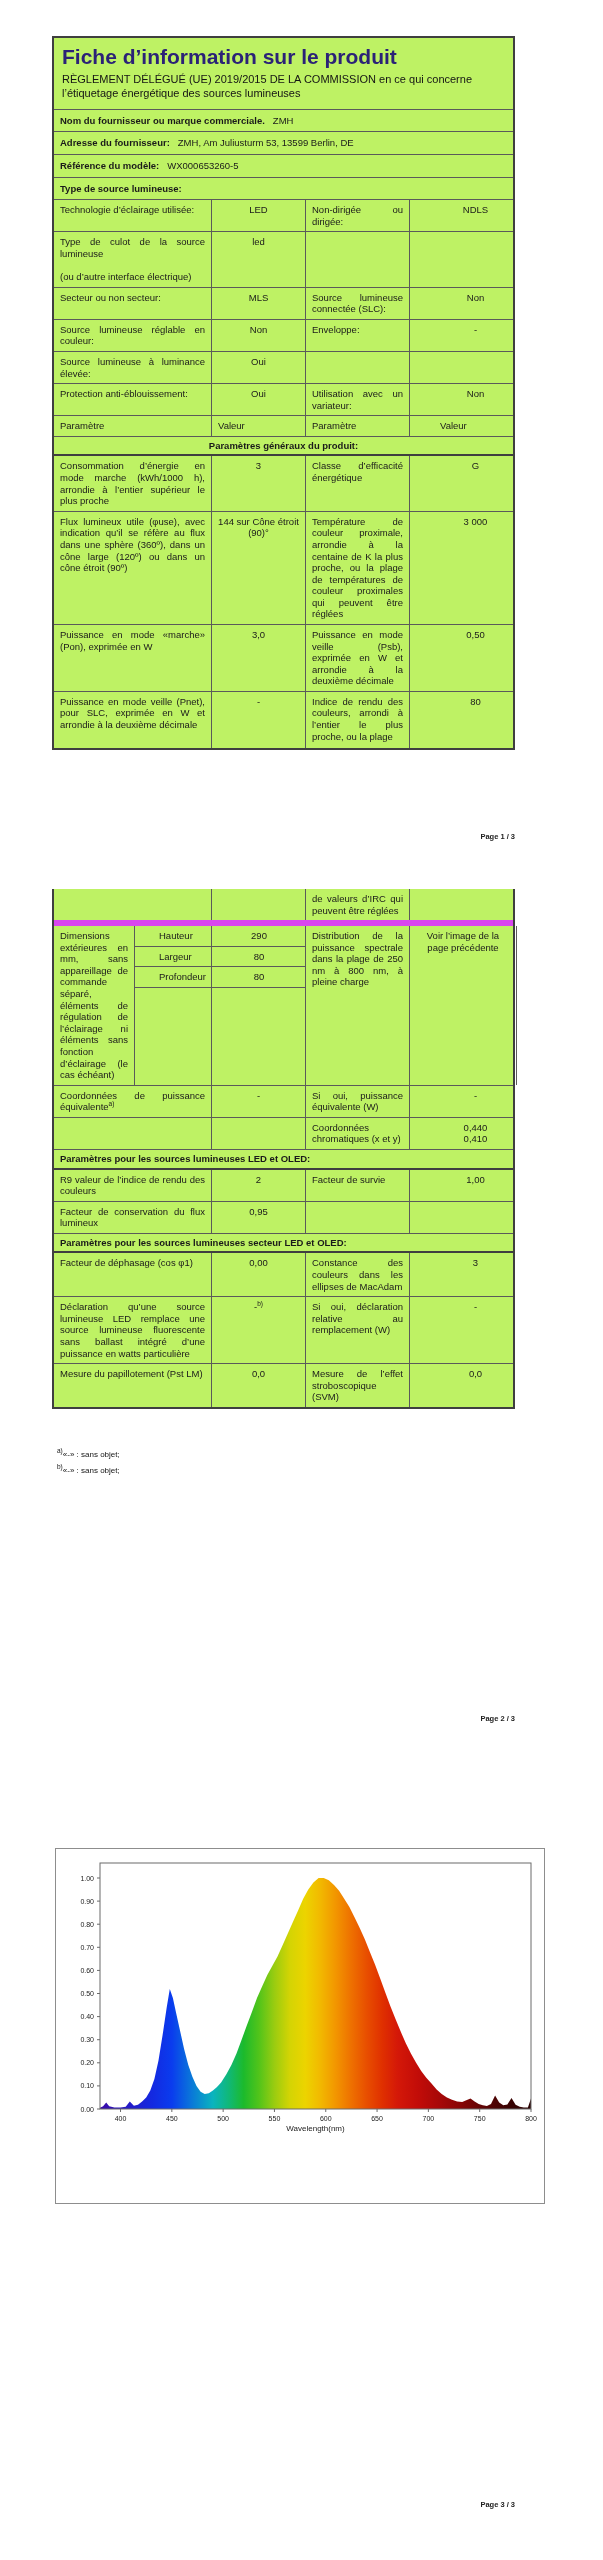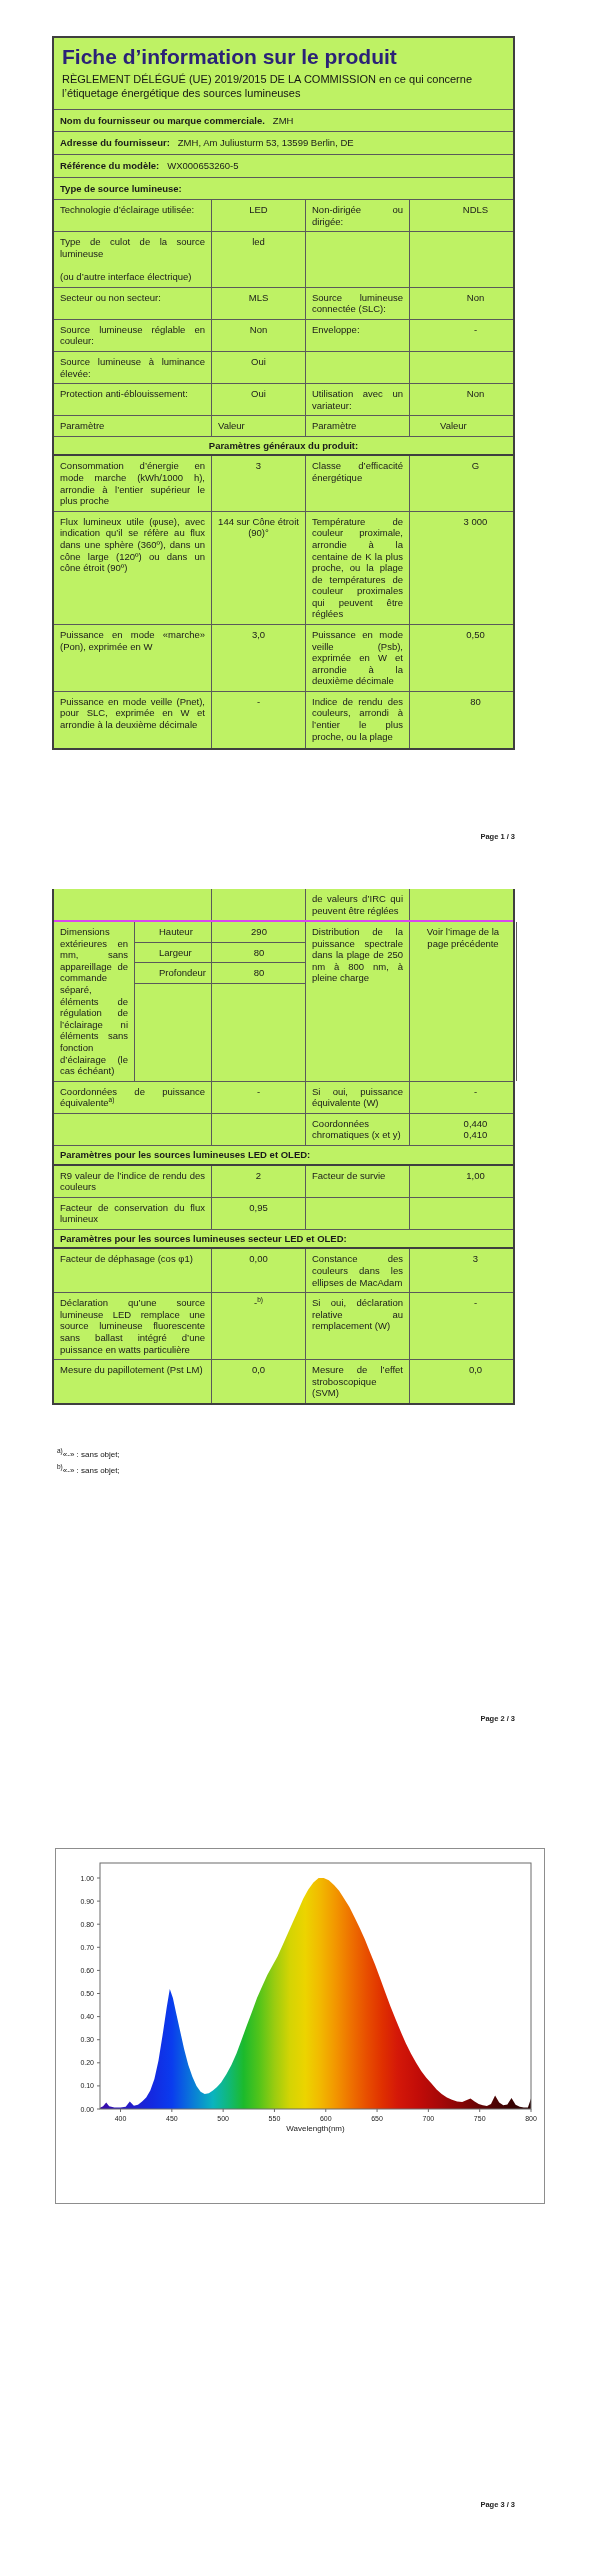--- a/index.html
+++ b/index.html
@@ -25,21 +25,21 @@
   .ml { white-space:pre-line; }
   .title-block { padding:7px 8px 9px 8px; }
   h1 { font-size:21px; font-weight:bold; color:#2b2277; line-height:1.1; }
   .regulation { font-size:11px; margin-top:5px; color:#141414; }
   .info { padding:5px 6px; }
   .info .lbl { font-weight:bold; }
   .info .val { font-weight:normal; margin-left:8px; }
   .section { font-weight:bold; padding:3px 6px; border-bottom:2px solid #3f3f3f; }
   .center { text-align:center; }
   .cut { height:56px; overflow:hidden; border-bottom:none; }
-  .cont { border-bottom:2px solid #d946ef; }
+  .cont { border-bottom:6px solid #d946ef; }
   .dimrow { display:grid; grid-template-columns:81px 171px 104px 107px; }
   .subtbl { display:flex; flex-direction:column; border-right:1px solid #5a5a5a; }
   .subrow { display:grid; grid-template-columns:77px 94px; border-bottom:1px solid #5a5a5a; }
   .subrow .sk { padding:4px 6px; border-right:1px solid #5a5a5a;margin-left:18px; }
   .subrow .sv { padding:4px; text-align:center; }
   .subfill { flex:1; display:grid; grid-template-columns:77px 94px; }
   .subfill .sk { border-right:1px solid #5a5a5a; }
   sup { font-size:6.5px; vertical-align:super; line-height:0; }
   .footnotes { position:absolute; left:57px; top:1447px; font-size:8px; line-height:2.0; color:#141414; }
   .pgfooter {

